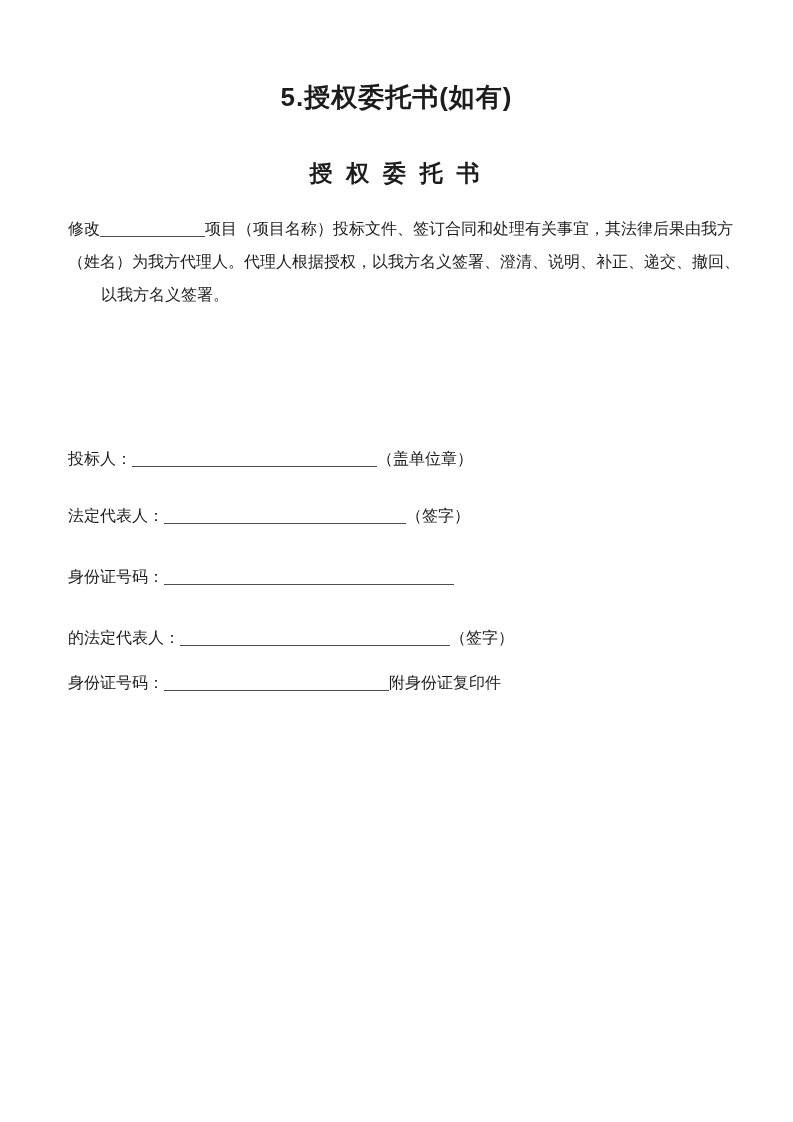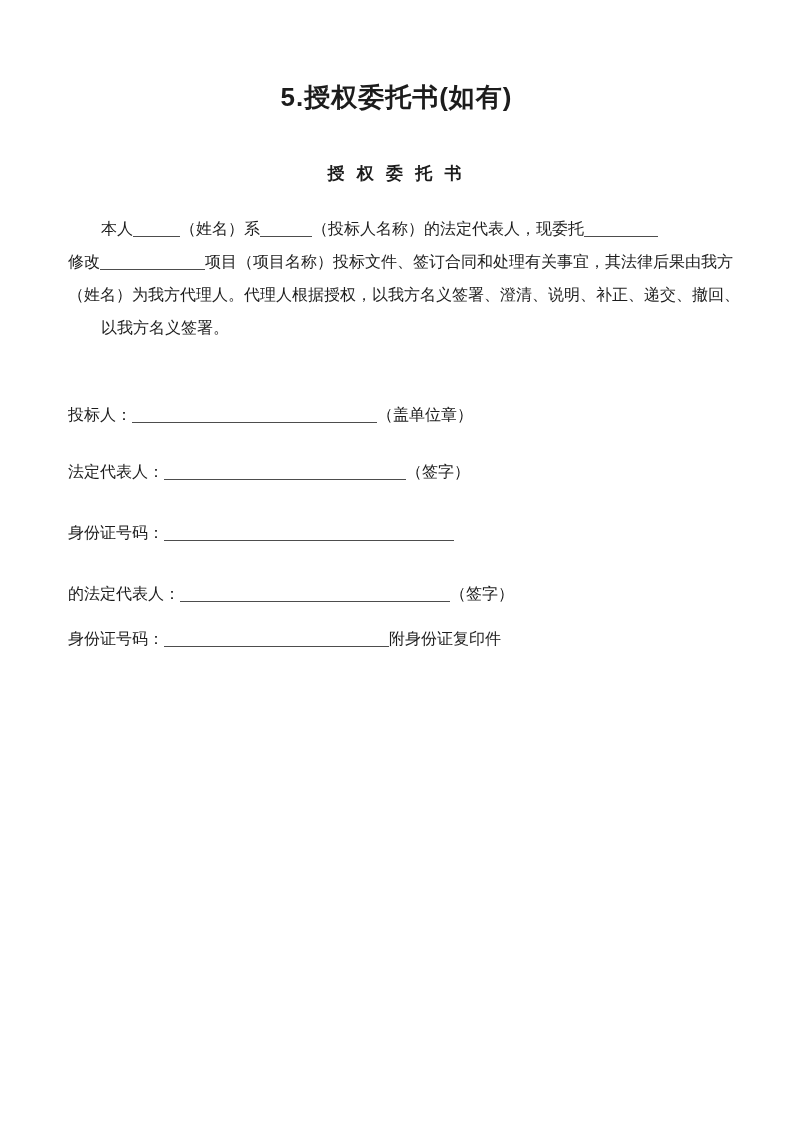--- a/index.html
+++ b/index.html
@@ -14,38 +14,38 @@
   .main-title{
     position:absolute;top:80px;left:0;width:100%;
     text-align:center;
     font-family:"Liberation Sans","DejaVu Sans",sans-serif;
     font-weight:700;font-size:26px;line-height:34px;
     letter-spacing:1px;
   }
   .doc-title{
     position:absolute;top:160px;left:0;width:100%;
     text-align:center;
-    font-weight:700;font-size:17px;line-height:28px;
+    font-weight:700;font-size:23px;line-height:28px;
     letter-spacing:4px;
   }
   .body-text{
     position:absolute;top:212px;left:68px;width:660px;
     font-size:16px;line-height:33px;
   }
   .para-line{white-space:nowrap;}
   .indent{padding-left:33px;}
   .blank{
     display:inline-block;
     height:14px;
     border-bottom:1px solid #4d4d4d;
     vertical-align:-3px;
   }
   .sig-line{
     position:absolute;left:68px;
-    font-size:16px;line-height:26px;white-space:nowrap;
+    font-size:16px;line-height:26px;white-space:nowrap;margin-top:44px;
   }
   .sig-bidder{top:402px;}
   .sig-legal-rep{top:459px;}
   .sig-id-1{top:520px;}
   .sig-agent{top:581px;}
   .sig-id-2{top:626px;}
   .date-line{top:732px;}
   .page-number{
     position:absolute;top:1036px;left:13px;width:100%;
     text-align:center;font-size:14px;color:#404040;
@@ -54,21 +54,20 @@
 </head>
 <body>
 
 <div class="page">
 
   <div class="main-title">5.授权委托书(如有)</div>
 
   <div class="doc-title">授 权 委 托 书</div>
 
   <div class="body-text">
-    <div class="para-line indent"><span>本人</span><span class="blank" style="width: 47px;"></span><span>（姓名）系</span><span class="blank" style="width: 52px;"></span><span>（投标人名称）的法定代表人，现委托</span><span class="blank" style="width: 74px;"></span></div>
     <div class="para-line"><span>修改</span><span class="blank" style="width: 105px;"></span><span>项目（项目名称）投标文件、签订合同和处理有关事宜，其法律后果由我方</span></div>
     <div class="para-line"><span>（姓名）为我方代理人。代理人根据授权，以我方名义签署、澄清、说明、补正、递交、撤回、</span></div>
     <div class="para-line indent"><span>以我方名义签署。</span></div>
   </div>
 
   <div class="sig-line sig-bidder"><span>投标人：</span><span class="blank" style="width: 245px;"></span><span>（盖单位章）</span></div>
 
   <div class="sig-line sig-legal-rep"><span>法定代表人：</span><span class="blank" style="width: 242px;"></span><span>（签字）</span></div>
 
   <div class="sig-line sig-id-1"><span>身份证号码：</span><span class="blank" style="width: 290px;"></span></div>

